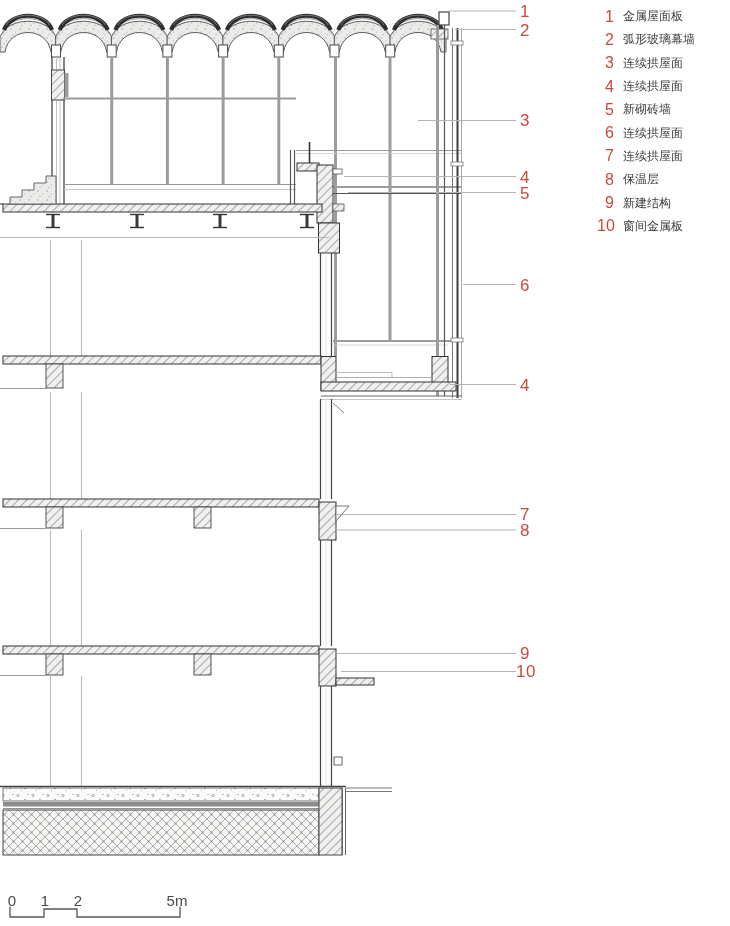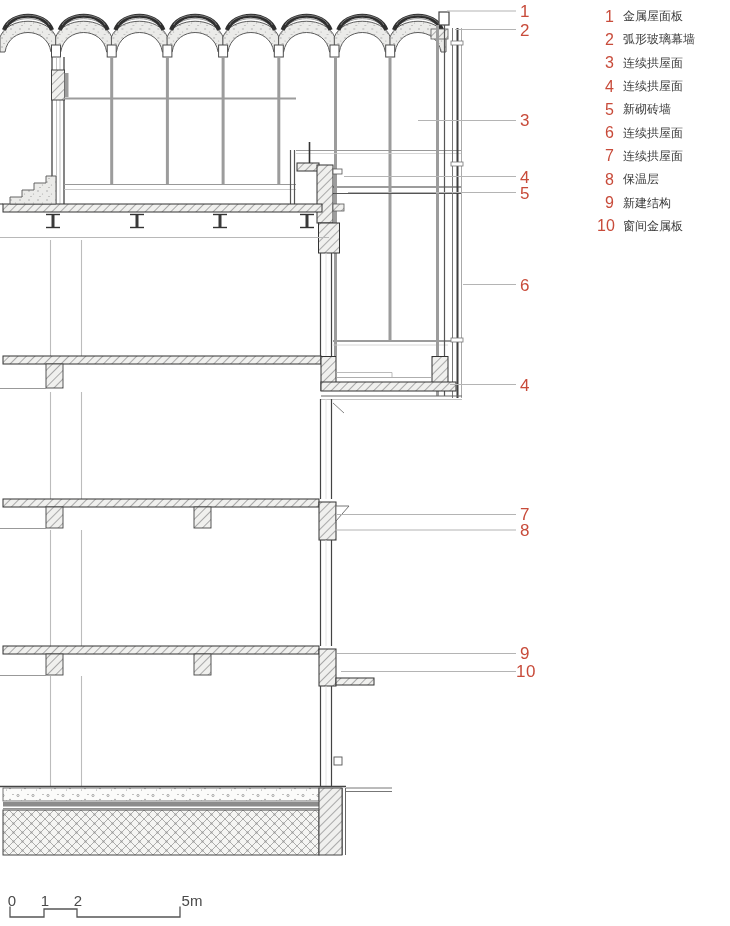--- a/index.html
+++ b/index.html
@@ -289,15 +289,15 @@
   </div>
   <div class="legend-row">
     <span class="legend-num">10</span>
     <span class="legend-label">窗间金属板</span>
   </div>
 </div>
 
 <span class="scale-label" style="left:12px">0</span>
 <span class="scale-label" style="left:45px">1</span>
 <span class="scale-label" style="left:78px">2</span>
-<span class="scale-label" style="left:192px">5m</span>
+<span class="scale-label" style="left:177px">5m</span>
 
 </div>
 
 </body></html>

